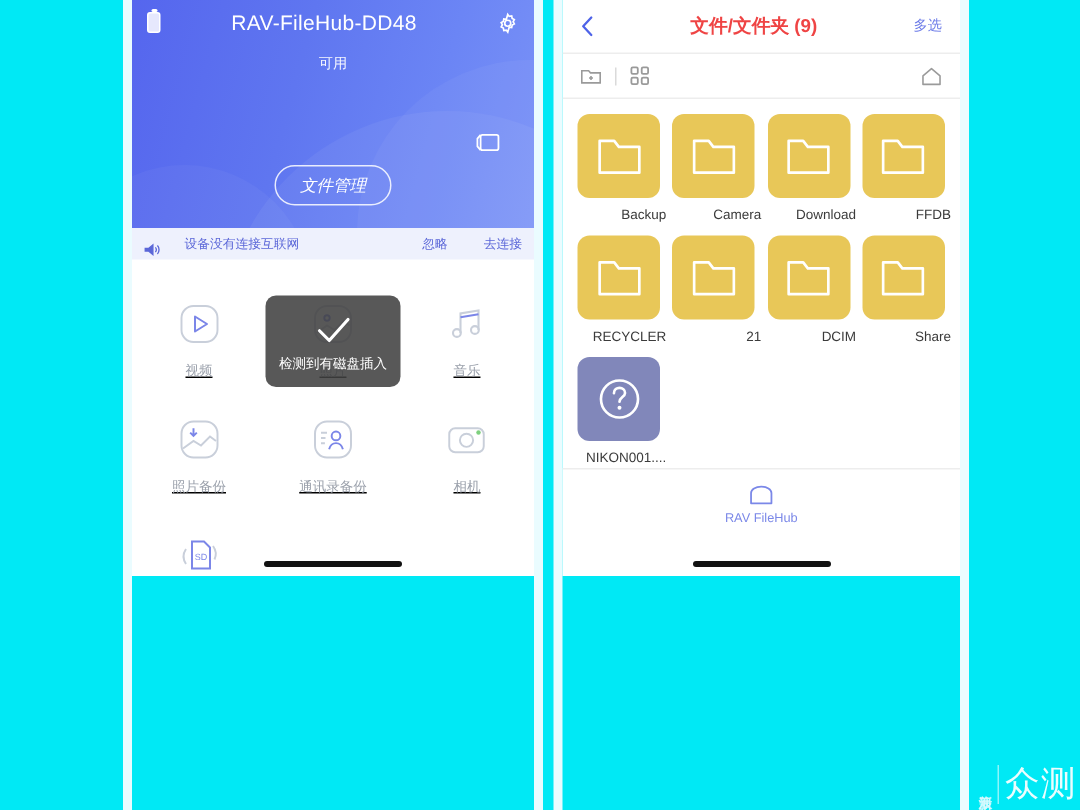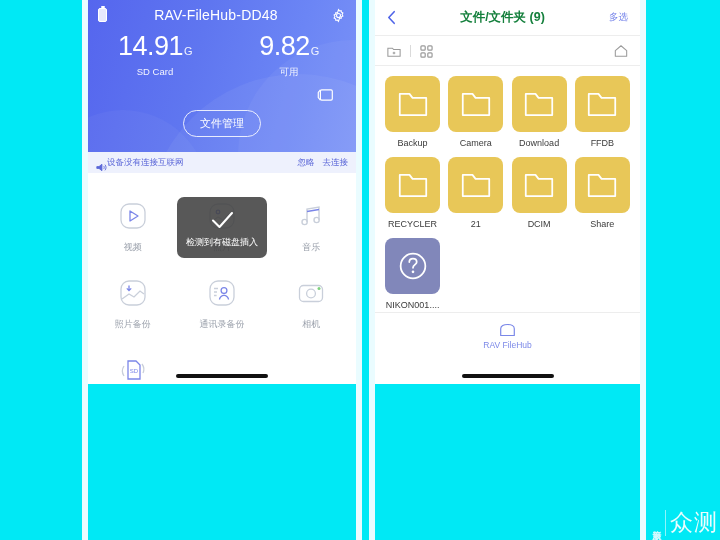--- a/index.html
+++ b/index.html
@@ -90,42 +90,43 @@
   }
   .hero-btn {
     position: absolute; z-index: 2;
     left: 50%; transform: translateX(-50%);
     bottom: 15px;
     border: 1px solid rgba(255,255,255,.85);
     border-radius: 14px;
     color: #fff; font-size: 11px;
     padding: 5px 16px;
     background: transparent;
+    font-style: italic;
   }
 
   
   .notif {
     height: 21px;
     background: #eef1fd;
     display: flex; align-items: center;
     padding: 0 8px;
-    gap: 0;
+    gap: 16px;
   }
   .notif-text { font-size: 8.5px; color: #5b67d8; flex: 1; }
   .notif-act  { font-size: 8.5px; color: #5b67d8; margin-left: 24px; }
   .notif-act + .notif-act { margin-left: 8px; }
   .horn { width: 11px; height: 9px; flex: none; }
 
   
   .grid {
     position: relative;
     padding: 18px 0 0 0;
   }
   .grow { display: flex; }
-  .gitem { flex: 1; text-align: center; padding: 10px 0 14px; }
+  .gitem { flex: 1; text-align: center; padding: 10px 0 14px; text-decoration: underline; }
   .gicon {
     width: 30px; height: 30px; margin: 0 auto 10px;
     display:block;
   }
   .gcap { font-size: 9px; color: #9aa0ab; }
 
   .toast {
     position: absolute;
     left: 50%; transform: translateX(-50%);
     top: 24px;
@@ -140,38 +141,38 @@
   .toast-text { color: #fff; font-size: 9px; line-height: 1.2; }
 
   
   .r-head {
     height: 36px;
     display: flex; align-items: center;
     padding: 0 12px;
     border-bottom: 1px solid #ededed;
   }
   .r-back { width: 9px; height: 15px; }
-  .r-title { flex:1; text-align:center; font-size: 12.5px; color: #15803d; font-weight: bold; }
+  .r-title { flex:1; text-align:center; font-size: 12.5px; color: #ef4444; font-weight: bold; }
   .r-multi { font-size: 9.5px; color: #6d7ce8; }
 
   .r-tools {
     height: 30px; display: flex; align-items:center;
     padding: 0 12px; gap: 9px;
     border-bottom: 1px solid #ededed;
   }
   .r-tool-ic { width: 14px; height: 13px; }
   .r-div { width:1px; height:12px; background:#dadada; }
   .r-spacer { flex: 1; }
   .r-home-ic { width: 14px; height: 14px; }
 
   .fgrid {
     display: flex; flex-wrap: wrap;
     padding: 10px 6px 0;
   }
-  .fcell { width: 25%; text-align:center; margin-bottom: 9px; }
+  .fcell { width: 25%; text-align:right; margin-bottom: 9px; }
   .ftile {
     width: 55px; height: 56px; margin: 0 auto;
     border-radius: 8px;
     background: #e8c758;
     display:flex; align-items:center; justify-content:center;
   }
   .ftile.unknown { background: #8187ba; }
   .ftile svg { display:block; }
   .fname { font-size: 9px; color: #3b3b3b; margin-top: 6px; }
 
@@ -229,25 +230,20 @@
       <div class="gear-icon">
         <svg viewBox="0 0 24 24" width="15" height="15" fill="none" stroke="#ffffff" stroke-width="1.8">
           <circle cx="12" cy="12" r="3.2"></circle>
           <path d="M12 2.6l1.6 2.1 2.6-.5.5 2.6 2.3 1.3-1.3 2.3 1.3 2.3-2.3 1.3-.5 2.6-2.6-.5L12 21.4 10.4 19.3l-2.6.5-.5-2.6-2.3-1.3 1.3-2.3-1.3-2.3 2.3-1.3.5-2.6 2.6.5z"></path>
         </svg>
       </div>
     </div>
 
     <div class="stats">
       <div class="stat">
-        <div class="stat-num"><span>14.91</span><span class="stat-unit">G</span></div>
-        <div class="stat-label">SD Card</div>
-      </div>
-      <div class="stat">
-        <div class="stat-num"><span>9.82</span><span class="stat-unit">G</span></div>
         <div class="stat-label">可用</div>
       </div>
     </div>
 
     <div class="hero-cast">
       <svg viewBox="0 0 20 16" width="17" height="14" fill="none" stroke="#ffffff" stroke-width="1.4">
         <rect x="4" y="2" width="14" height="12" rx="1.5"></rect>
         <path d="M4 2 L1.5 5 L1.5 11 L4 14"></path>
       </svg>
     </div>

